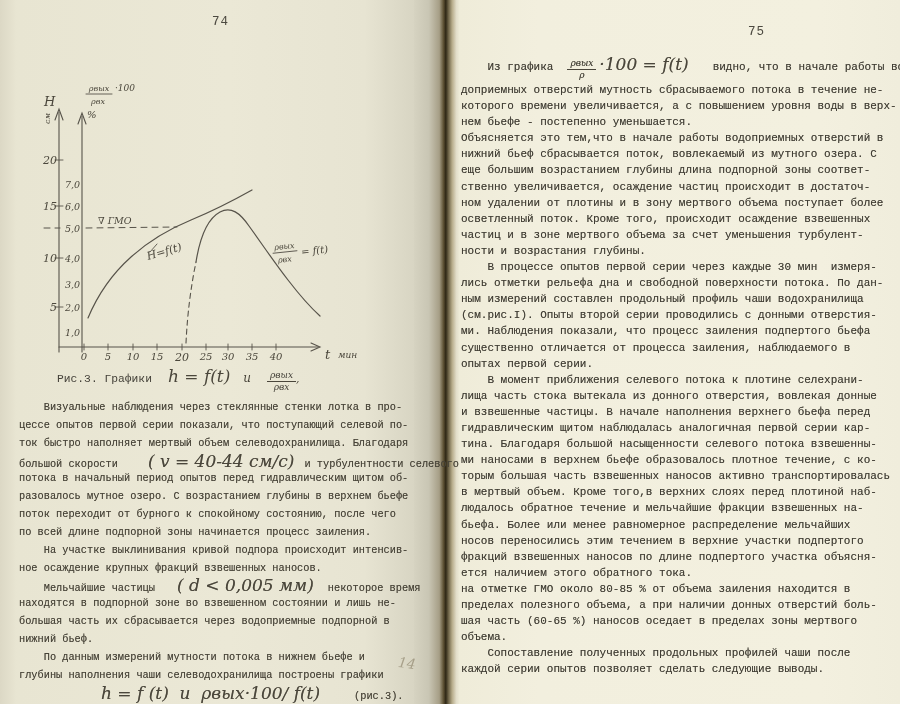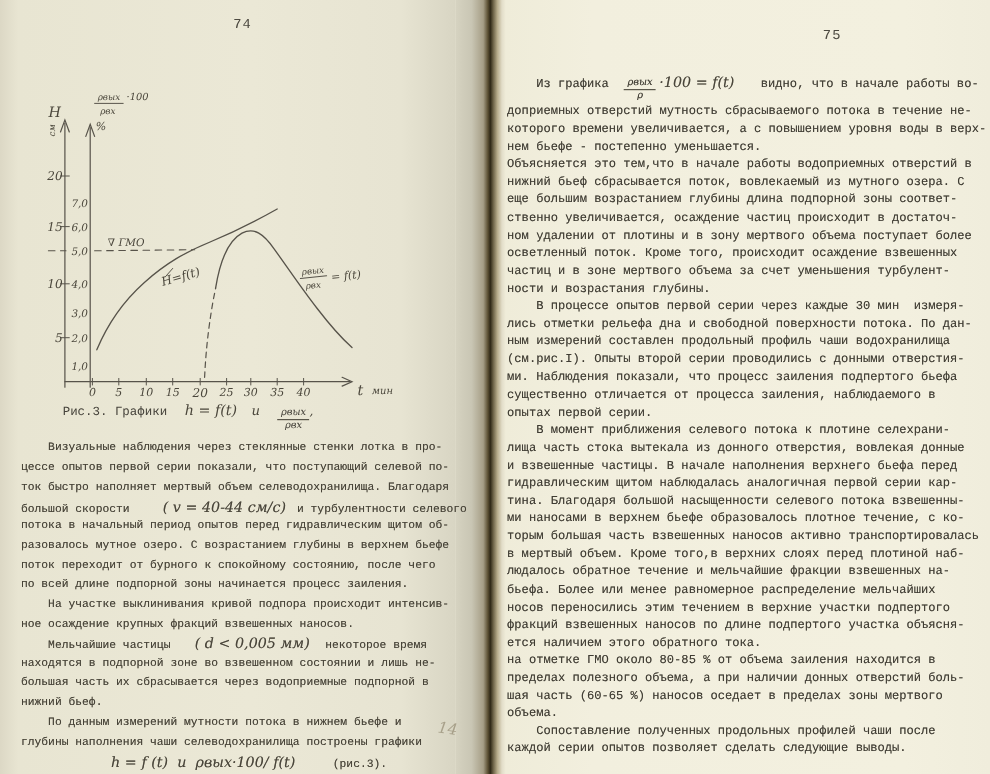--- a/index.html
+++ b/index.html
@@ -11,26 +11,26 @@
   .page-left{background:linear-gradient(90deg,#dcd8c5 0%,#e8e5d2 4%,#ebe8d6 55%,#e7e4d2 88%,#d8d5c3 100%);}
   .gutter{position:absolute;left:414px;top:0;width:46px;height:704px;
     background:linear-gradient(90deg,#d6d3c1 0%,#c9c6b4 32%,#a69e86 55%,#5d5134 64%,#2e2715 69%,#6e6448 75%,#b7ac8b 83%,#e2ddc9 92%,#f0edda 100%);}
   .page-right{position:absolute;left:460px;top:0;width:440px;height:704px;
     background:linear-gradient(90deg,#efecd9 0%,#f2efde 18%,#f3f0df 82%,#f0eddc 100%);}
   .pagenum{position:absolute;font-size:12.5px;color:#4c4940;letter-spacing:1px;}
   .tline{white-space:pre;}
   .lbody{position:absolute;left:19px;top:399px;width:400px;font-size:10.3px;color:#474338;
          text-shadow:0 0 .4px rgba(70,65,52,.55);}
   .lbody .tline{height:17.85px;line-height:17.85px;}
-  .rbody{position:absolute;left:461px;top:68px;width:436px;font-size:11px;color:#3f3c33;
+  .rbody{position:absolute;left:461px;top:56px;width:436px;font-size:11px;color:#3f3c33;
          text-shadow:0 0 .4px rgba(60,56,45,.5);}
   .rbody .tline{height:16.1px;line-height:16.1px;}
   .mix{display:flex;align-items:baseline;}
   .hand{font-family:"DejaVu Serif",serif;font-style:italic;color:#4a463b;}
-  .f13{font-size:13px;}
+  .f13{font-size:17px;}
   .frac{display:inline-flex;flex-direction:column;align-items:center;line-height:1;
         font-family:"DejaVu Serif",serif;font-style:italic;align-self:center;}
   .frac .fnum{border-bottom:1px solid #4a463b;padding:0 3px 1px;}
   .frac .fden{padding-top:1px;}
   .caption{position:absolute;left:57px;top:366px;font-size:11.3px;color:#45423a;height:30px;}
   .faint{position:absolute;left:398px;top:655px;font-family:"DejaVu Serif",serif;font-style:italic;
          font-size:14px;color:rgba(125,115,90,.55);transform:rotate(8deg);}
   svg text{font-family:"DejaVu Serif",serif;font-style:italic;fill:#4b473c;}
   .r1pre,.r1post{font-family:"Liberation Mono",monospace;}
 </style>
@@ -192,21 +192,21 @@
 
   <div class="faint">14</div>
 
   <div class="rbody">
     <div class="tline mix" style="height:26px">
       <span class="r1pre">    Из графика</span>
       <span class="frac" style="font-size:9px;margin:0 3px 0 14px">
         <span class="fnum">ρвых</span>
         <span class="fden">ρ</span>
       </span>
-      <span class="hand" style="font-size:13px">·100 = f(t)</span>
+      <span class="hand" style="font-size:17px">·100 = f(t)</span>
       <span class="r1post" style="margin-left:24px">видно, что в начале работы во-</span>
     </div>
     <div>
         <div class="tline">доприемных отверстий мутность сбрасываемого потока в течение не-</div>
         <div class="tline">которого времени увеличивается, а с повышением уровня воды в верх-</div>
         <div class="tline">нем бьефе - постепенно уменьшается.</div>
         <div class="tline">Объясняется это тем,что в начале работы водоприемных отверстий в</div>
         <div class="tline">нижний бьеф сбрасывается поток, вовлекаемый из мутного озера. С</div>
         <div class="tline">еще большим возрастанием глубины длина подпорной зоны соответ-</div>
         <div class="tline">ственно увеличивается, осаждение частиц происходит в достаточ-</div>

